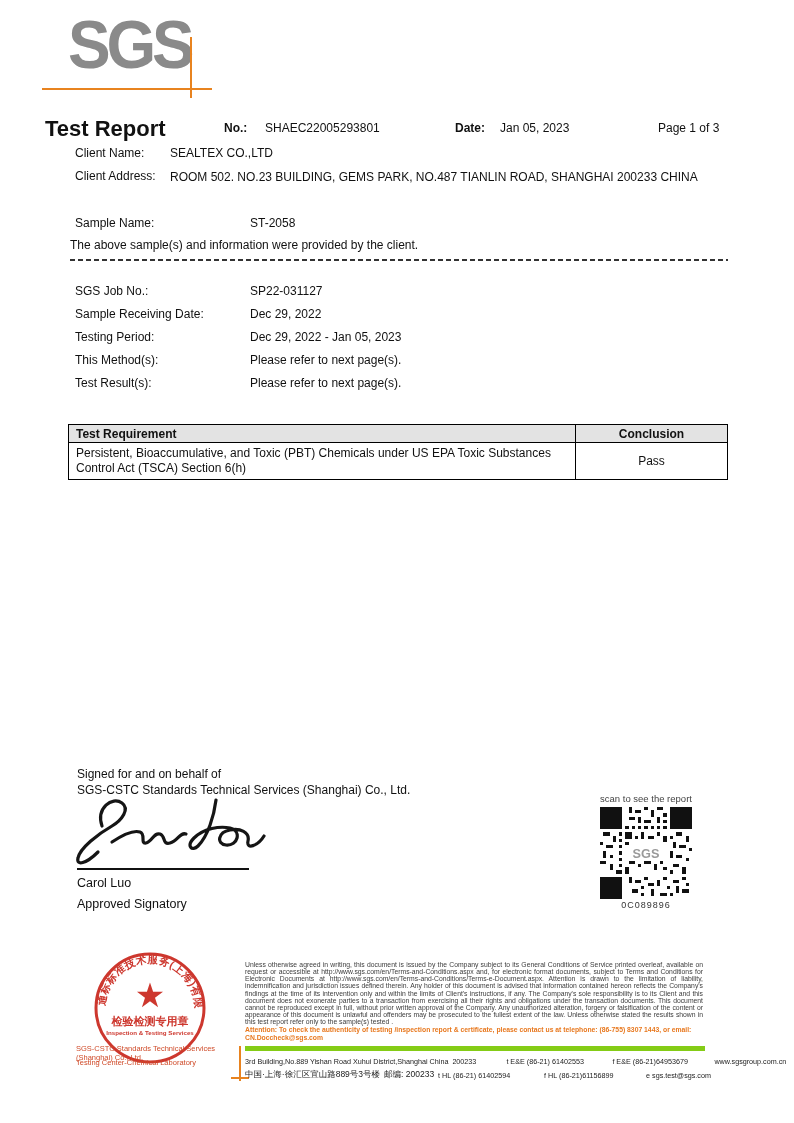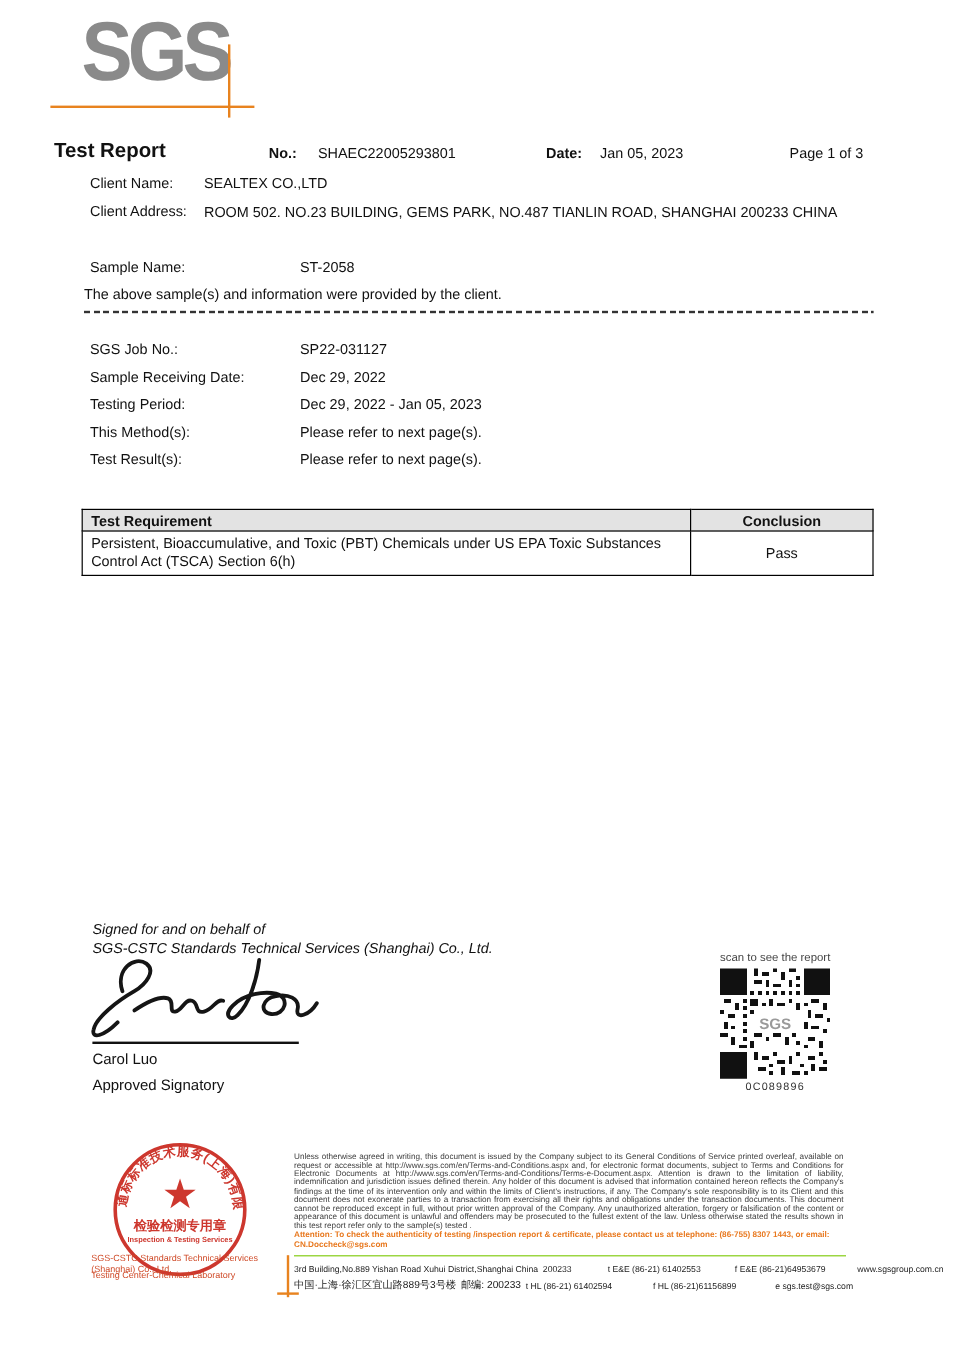--- a/index.html
+++ b/index.html
@@ -14,21 +14,21 @@
   
   .logo-text {
     position:absolute; left:68px; top:4px;
     font-size:62px; font-weight:bold; color:#8a8a8a; letter-spacing:-4px;
     transform:scale(1.03,1.12); transform-origin:top left;
   }
   .logo-hline { position:absolute; left:42px; top:88px; width:170px; height:2px; background:#e8831f; }
   .logo-vline { position:absolute; left:190px; top:37px; width:2px; height:61px; background:#e8831f; }
 
   
-  .report-title { position:absolute; left:45px; top:116px; font-size:17px; font-weight:bold; }
+  .report-title { position:absolute; left:45px; top:116px; font-size:22px; font-weight:bold; }
   .hdr-lbl { position:absolute; top:121px; font-size:12px; font-weight:bold; }
   .hdr-val { position:absolute; top:121px; font-size:12px; }
 
   .lbl { font-size:12px; }
   .val { font-size:12px; }
 
   .client-addr-val { width:545px; line-height:16px; }
 
   .dashed-line {
     position:absolute; left:70px; top:259px; width:658px; height:2px;
@@ -47,21 +47,21 @@
   }
   .results-table th, .results-table td { border:1.5px solid #000; }
   .results-table th {
     background:#e3e3e3; text-align:left; font-weight:bold; padding:1px 7px; height:18px;
   }
   .results-table th.conclusion-col { width:152px; text-align:center; }
   .results-table td.req-cell { padding:3px 7px; line-height:15px; }
   .results-table td.pass-cell { text-align:center; vertical-align:middle; }
 
   
-  .sig-intro { position:absolute; left:77px; top:766px; font-size:12px; line-height:16px;font-style:italic; }
+  .sig-intro { position:absolute; left:77px; top:766px; font-size:12px; line-height:16px; }
   .sig-svg { position:absolute; left:68px; top:788px; }
   .sig-underline { position:absolute; left:77px; top:868px; width:172px; height:2px; background:#111; }
   .sig-name  { position:absolute; left:77px; top:876px; font-size:12.5px; }
   .sig-title { position:absolute; left:77px; top:897px; font-size:12.5px; }
 
   
   .qr-block { position:absolute; left:577px; top:793px; width:138px; text-align:center; }
   .qr-caption { font-size:9.5px; color:#444; }
   .qr-svg { display:block; margin:3px auto 1px auto; background:#fff; }
   .qr-code-text { font-size:9px; color:#333; letter-spacing:1px; }
@@ -76,21 +76,21 @@
   
   .footer-text {
     position:absolute; left:245px; top:961px; width:458px;
     font-size:6.8px; line-height:7.15px; color:#3c3c3c;
   }
   .footer-text .disclaimer { text-align:justify; }
   .footer-text .attention { color:#e8781e; font-weight:bold; margin-top:1px; }
 
   .footer-address {
     position:absolute; left:245px; top:1046px; width:460px;
-    border-top:1px solid #84cc16; padding-top:3px;
+    border-top:5px solid #84cc16; padding-top:3px;
     font-size:7.2px; color:#222;
   }
   .footer-address .arow {
     display:grid; grid-template-columns:1fr 50px 102px 98px 92px;
     column-gap:4px; align-items:center; height:14px; white-space:nowrap;
   }
   .footer-address .arow .cn { font-size:8.5px; }
   .footer-vline { position:absolute; left:239px; top:1046px; width:2px; height:35px; background:#e8831f; }
   .footer-htick { position:absolute; left:231px; top:1077px; width:18px; height:2px; background:#e8831f; }
 

